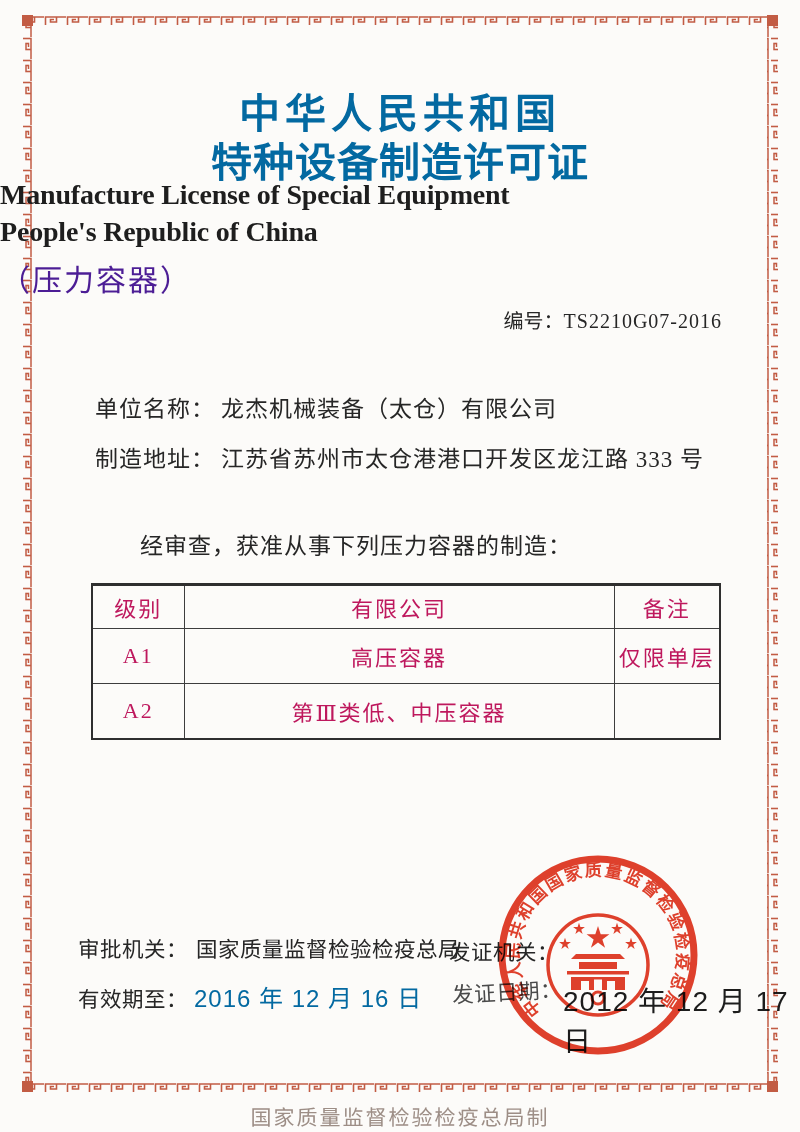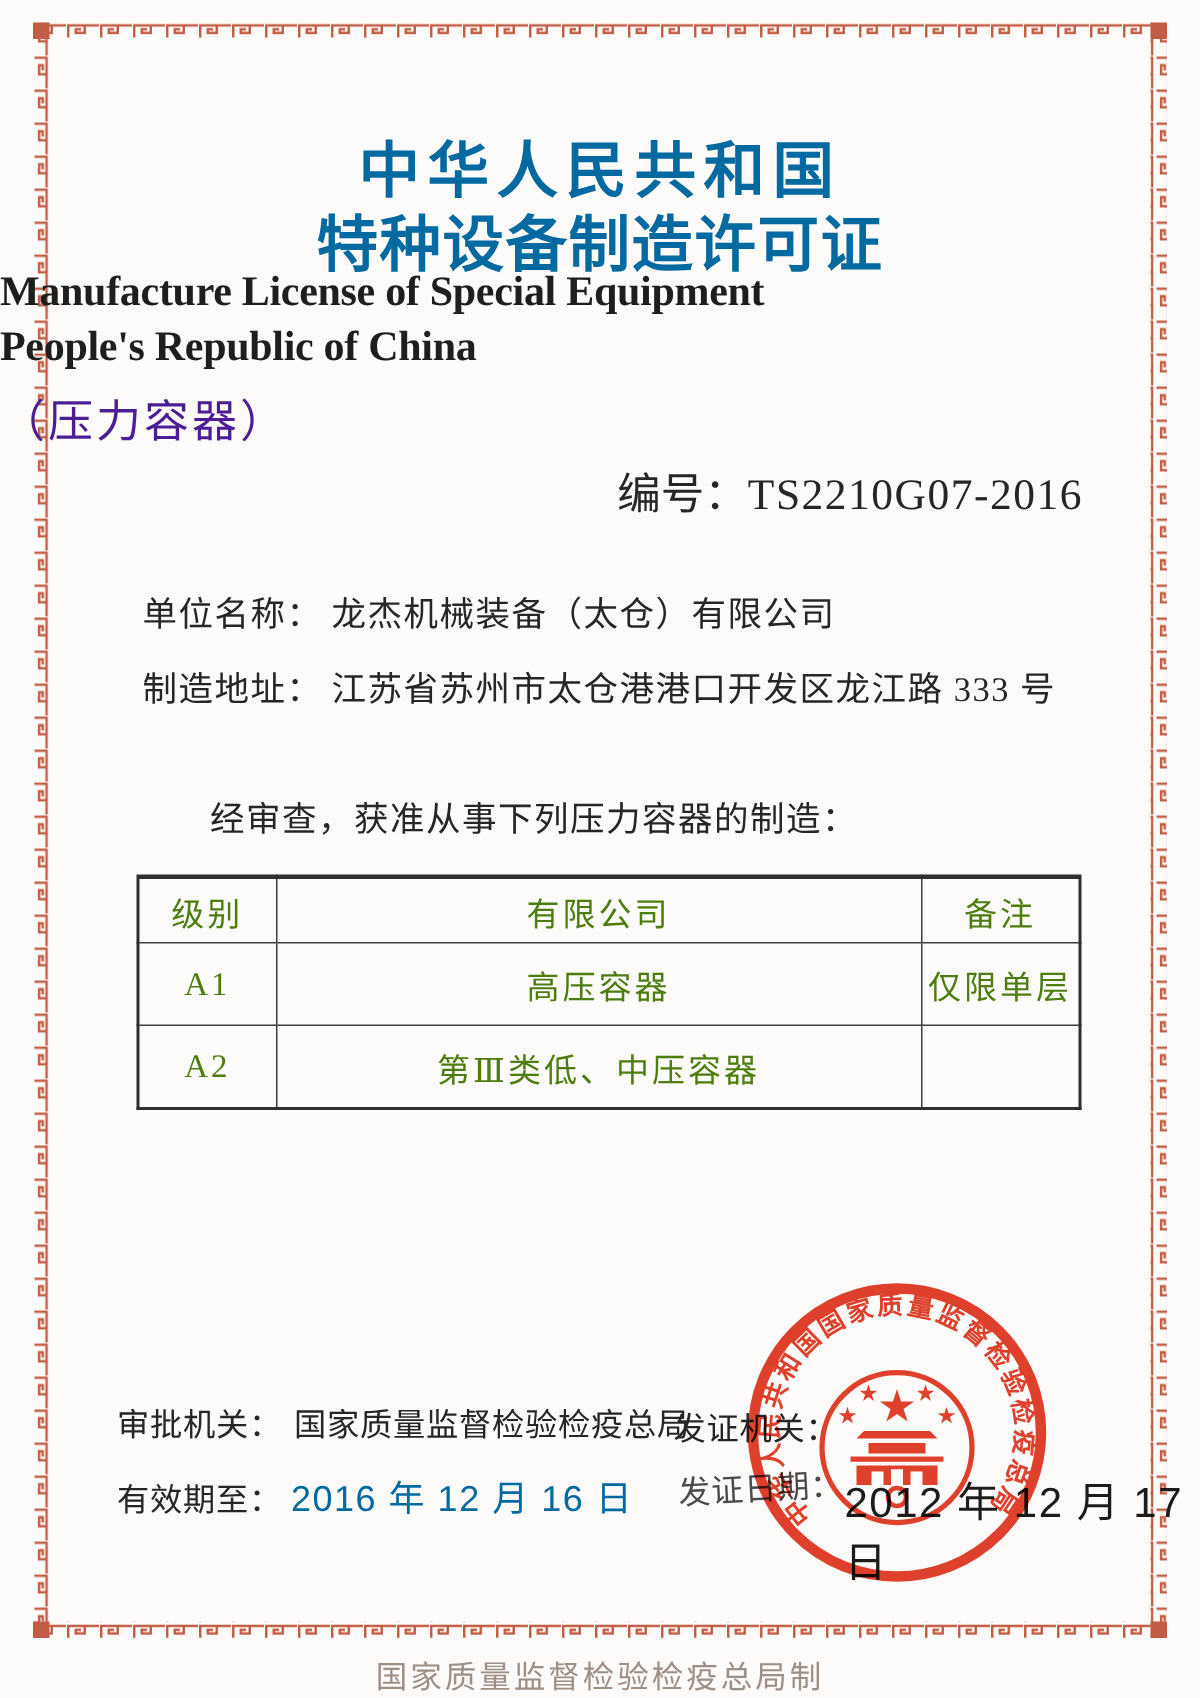--- a/index.html
+++ b/index.html
@@ -26,35 +26,35 @@
   .title-en.l1 { top:179px; font-size:28px; }
   .title-en.l2 { top:216px; font-size:28px; }
 
   .subtitle {
     position:absolute; left:0; right:0; top:256px; text-align:left;
     font-size:30px; letter-spacing:2px; color:#4c1d95;
   }
 
   .license-no {
     position:absolute; top:305px; right:78px;
-    font-size:29px; color:#262626;
+    font-size:20px; color:#262626;
   }
   .license-no .num { font-family:"Liberation Serif","DejaVu Serif",serif; letter-spacing:1px; }
 
   .field { position:absolute; left:95px; font-size:23px; letter-spacing:1px; }
   .field.company { top:390px; }
   .field.address { top:440px; }
   .field .val { margin-left:6px; }
 
   .note { position:absolute; left:140px; top:527px; font-size:23px; letter-spacing:1px; }
 
   table.scope {
     position:absolute; left:91px; top:583px; width:628px;
     border-collapse:collapse; table-layout:fixed;
-    font-size:22px; text-align:center; color:#4d7c0f;
+    font-size:22px; text-align:center; color:#be185d;
     border:2px solid #2f2f2f; border-top-width:3px;
   }
   table.scope th, table.scope td {
     border:1px solid #3d3d3d; font-weight:400; padding:0; letter-spacing:2px;
   }
   table.scope thead tr { height:44px; }
   table.scope tbody tr { height:55px; }
   .latin { font-family:"Liberation Serif","DejaVu Serif",serif; letter-spacing:1px; }
 
   .foot-field { position:absolute; font-size:21.5px; letter-spacing:0.5px; }

